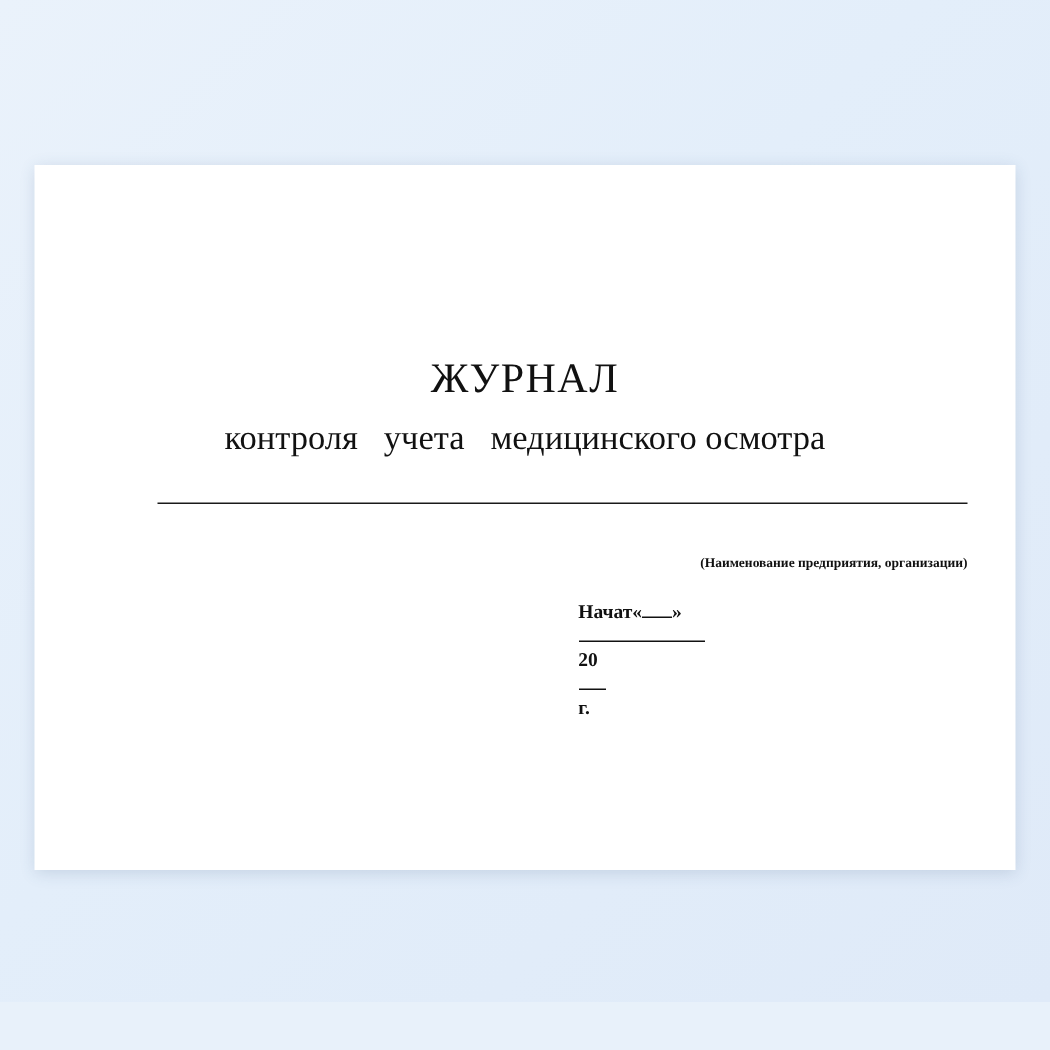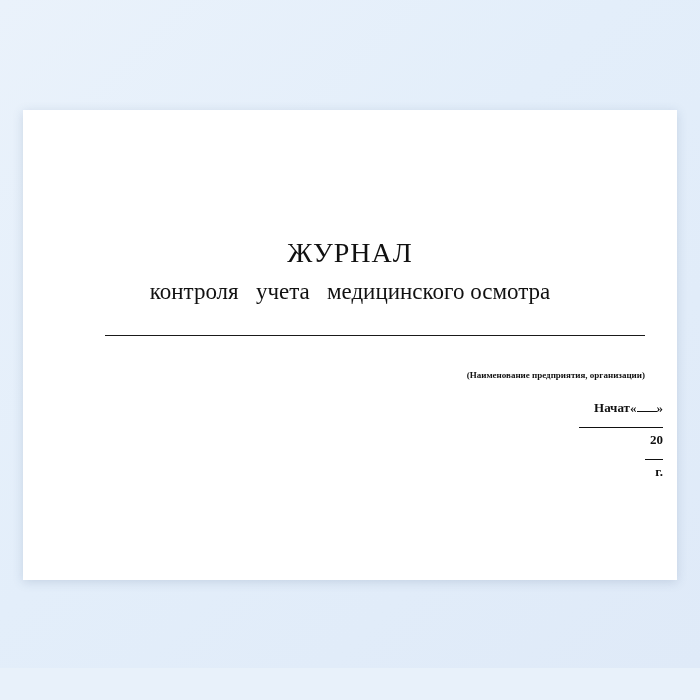--- a/index.html
+++ b/index.html
@@ -78,21 +78,20 @@
     position: absolute;
     left: 330px;
     top: 274px;
     width: 310px;
   }
   .date-line {
     font-size: 13px;
     font-weight: bold;
     color: #111;
     white-space: pre;
-    text-align: right;
   }
   .date-line + .date-line {
     margin-top: 43px;
   }
   .blank {
     display: inline-block;
     border-bottom: 1px solid #111;
     vertical-align: baseline;
   }
   .b-short { width: 20px; }

